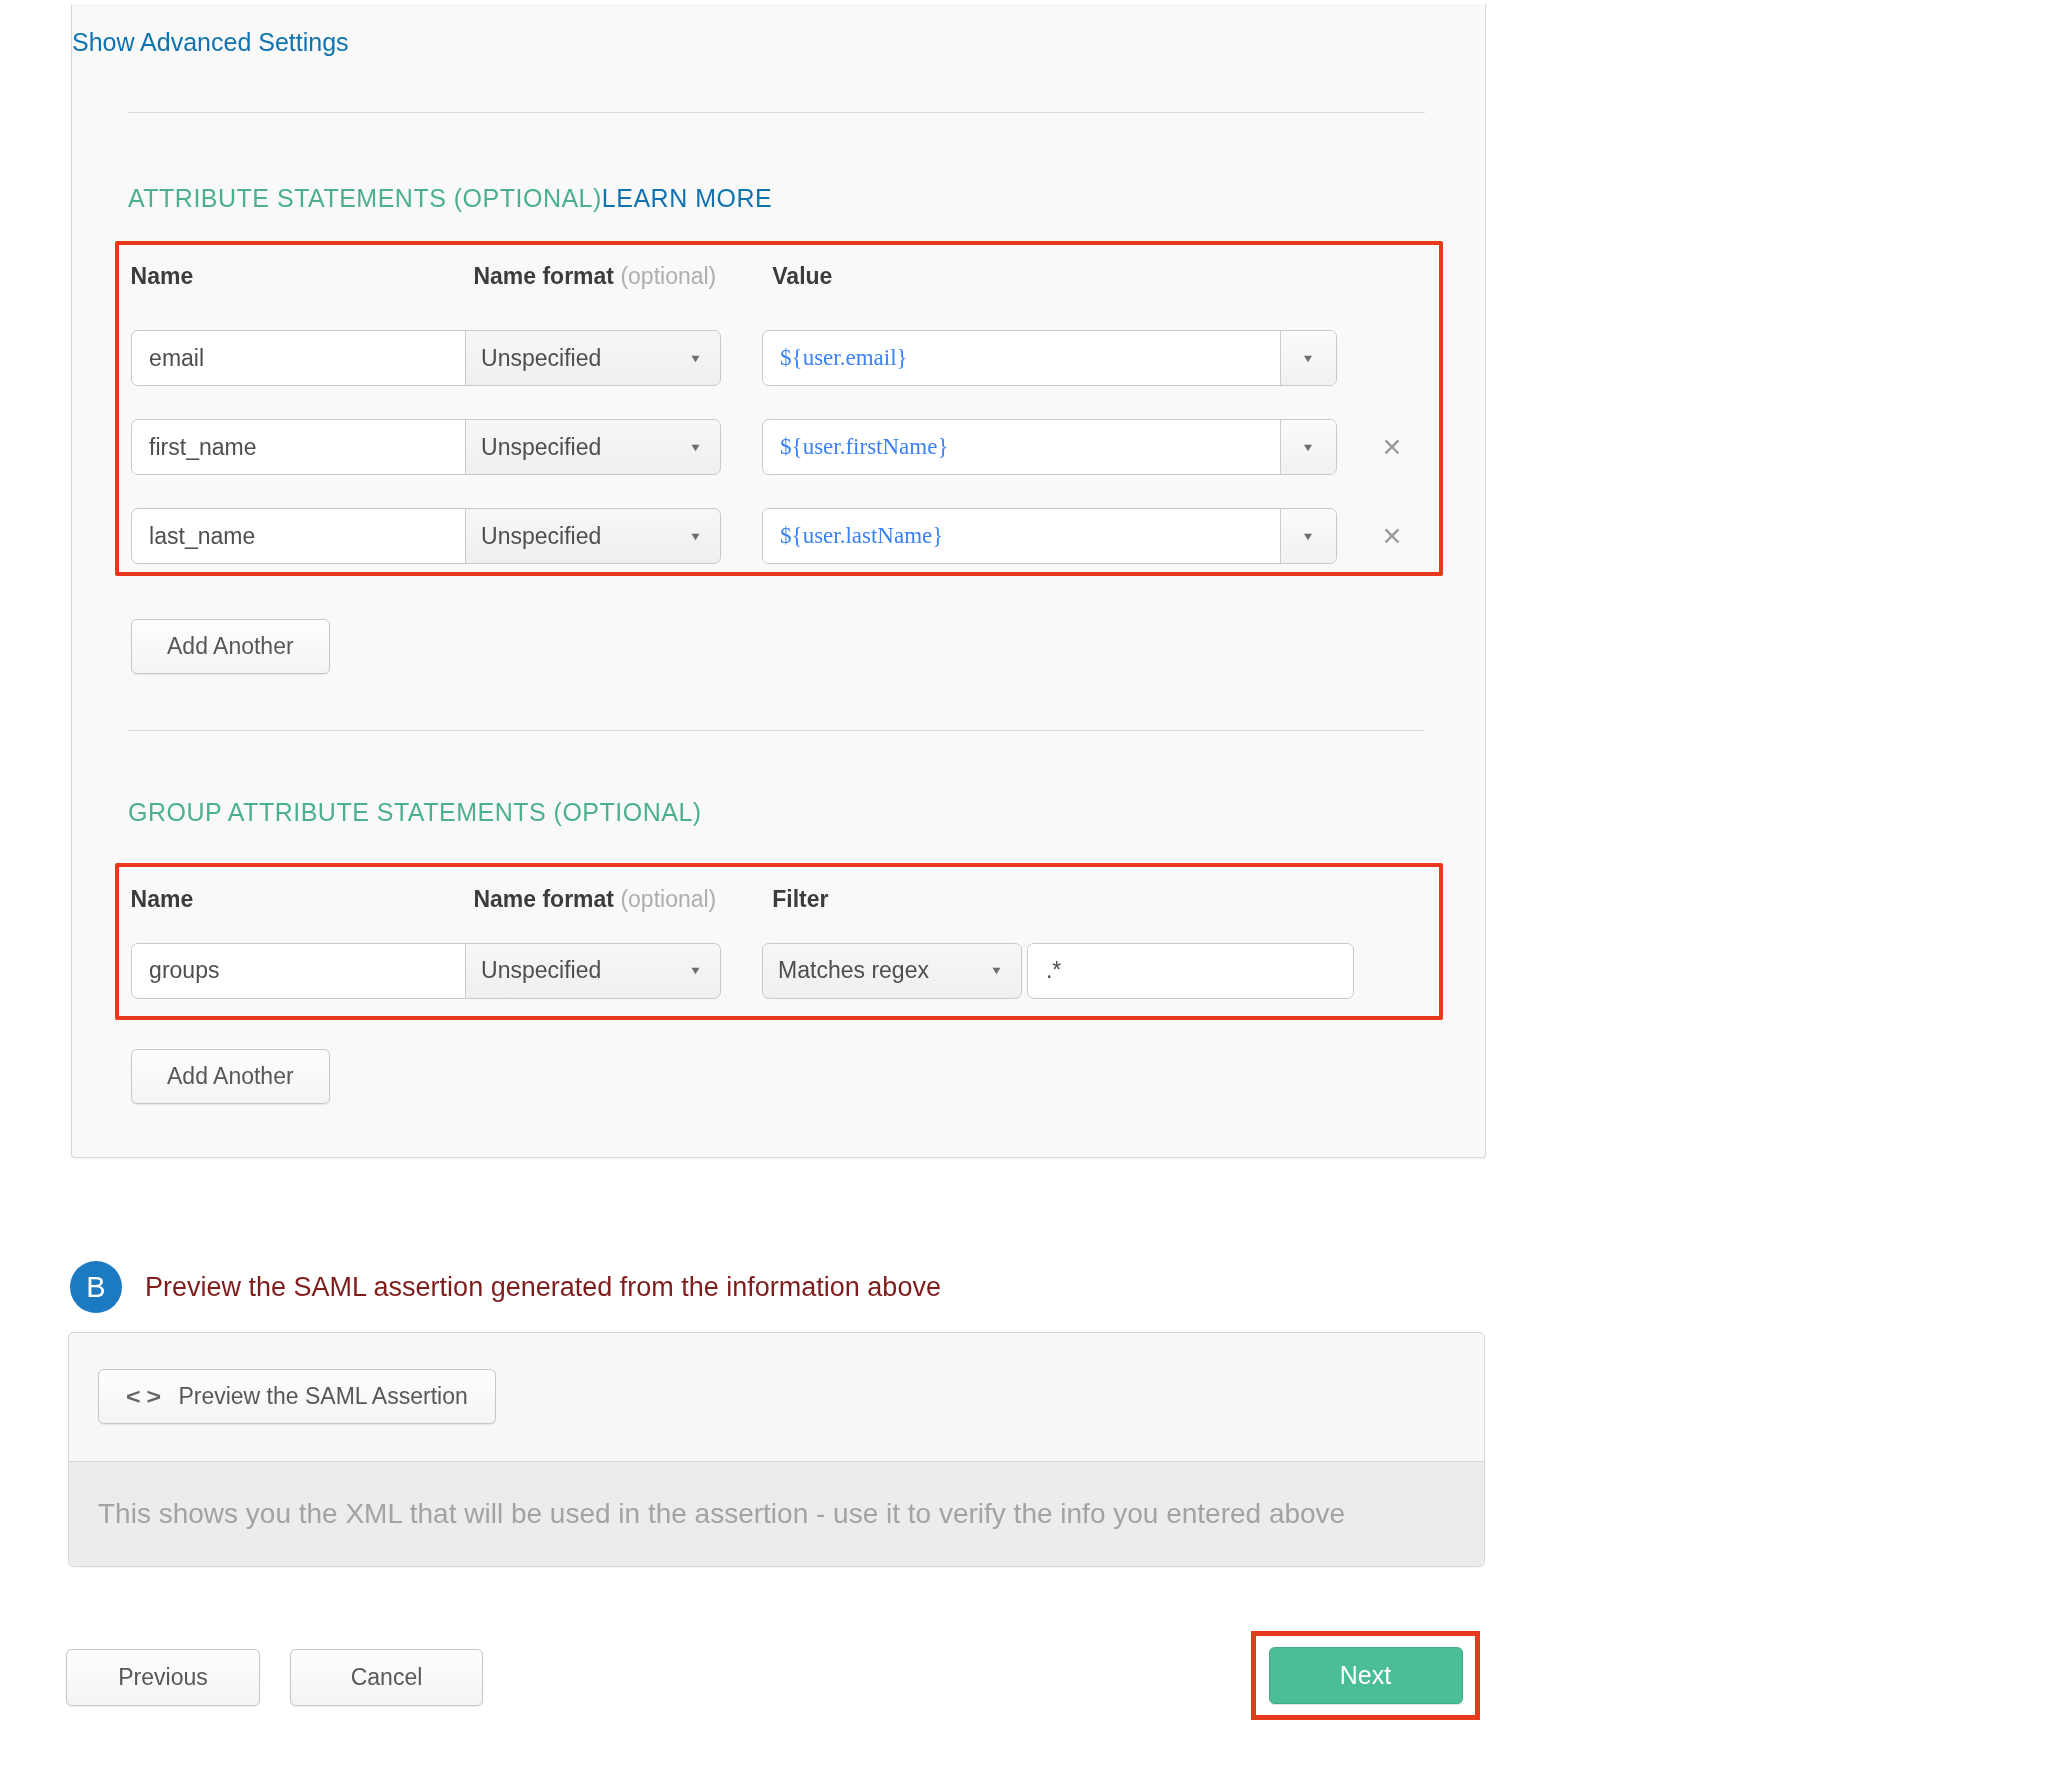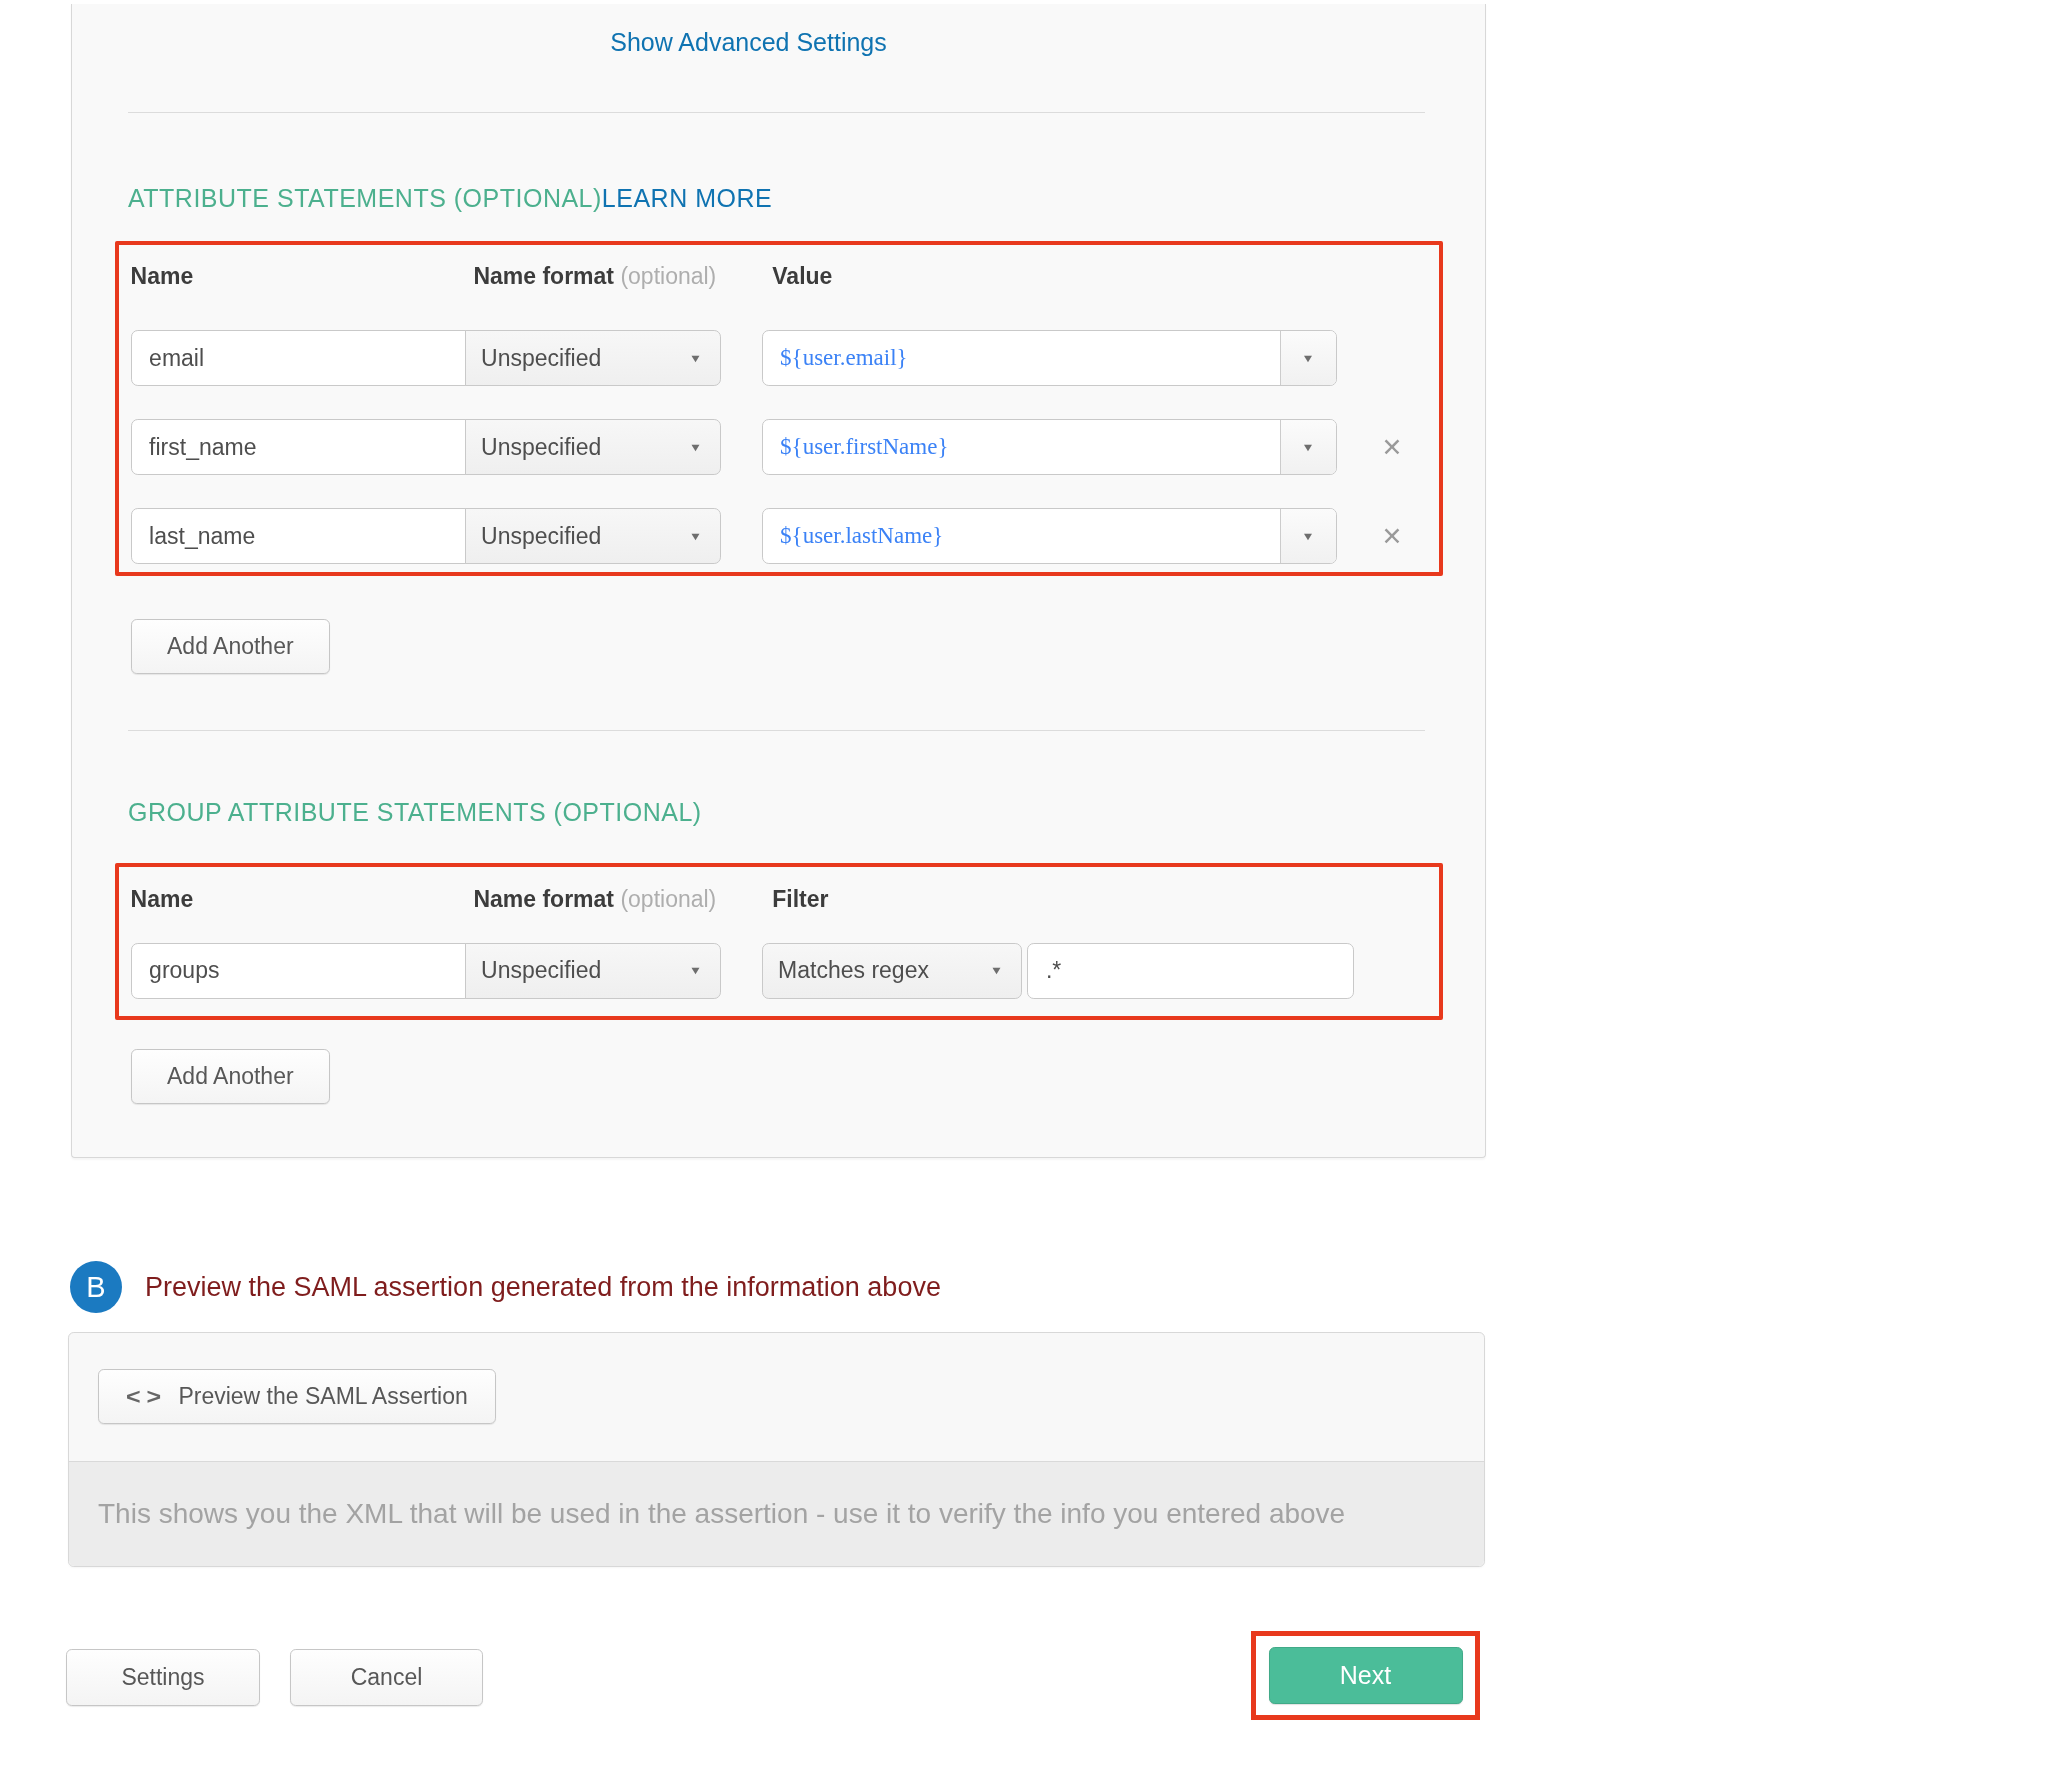--- a/index.html
+++ b/index.html
@@ -8,21 +8,21 @@
     font-family:"Liberation Sans","DejaVu Sans",sans-serif;color:#4a4a4a;
     -webkit-font-smoothing:antialiased;
   }
   
   .panel1{
     position:absolute;left:71px;top:3.9px;width:1415px;height:1154px;
     box-sizing:border-box;background:#f9f9f9;
     border:1px solid #d8d8d8;border-top:none;border-radius:0 0 3.9px 3.9px;
     box-shadow:0 1.9px 1.9px rgba(0,0,0,.04);
   }
-  .adv-row{padding:23px 60px 0 0;text-align:center;}
+  .adv-row{padding:23px 60px 0 0;text-align:left;}
   a.link{color:#0f73b1;text-decoration:none;font-size:25px;line-height:31px;cursor:pointer;}
   .divider{margin:54px 60px 0 56px;border-top:1px solid #dcdcdc;height:0;}
   .divider2{margin:56px 60px 0 56px;border-top:1px solid #dcdcdc;height:0;}
   .sec-row{margin:70px 60px 0 56px;display:flex;align-items:baseline;}
   .sec-row.group{margin-top:66px;}
   .sec-title{color:#4cb08e;font-size:25px;line-height:31px;letter-spacing:0.5px;font-weight:normal;}
   .learn-more{font-size:23px;letter-spacing:0.5px;}
   
   .red-box{
     margin:27px 0 0 43px;width:1328px;box-sizing:border-box;
@@ -244,19 +244,19 @@
 <div class="panel2">
   <button class="btn preview-btn">
     <span class="code-icon">&lt;&gt;</span>
     <span>Preview the SAML Assertion</span>
   </button>
   <div class="panel2-footer">
     <span>This shows you the XML that will be used in the assertion - use it to verify the info you entered above</span>
   </div>
 </div>
 
-<button class="btn btn-previous">Settings</button>
+<button class="btn btn-previous">Previous</button>
 <button class="btn btn-cancel">Cancel</button>
 
 <div class="next-outline">
   <div class="btn-next">Next</div>
 </div>
 
 
 </body></html>

